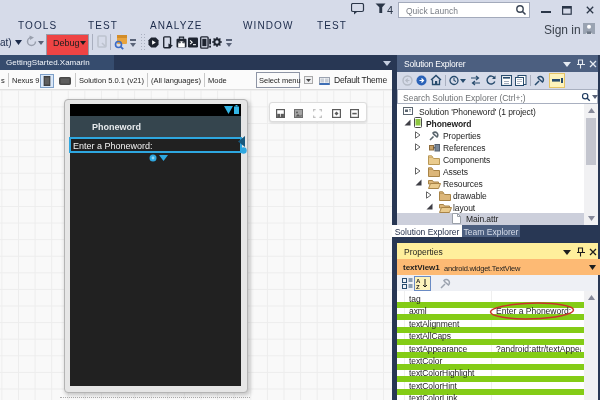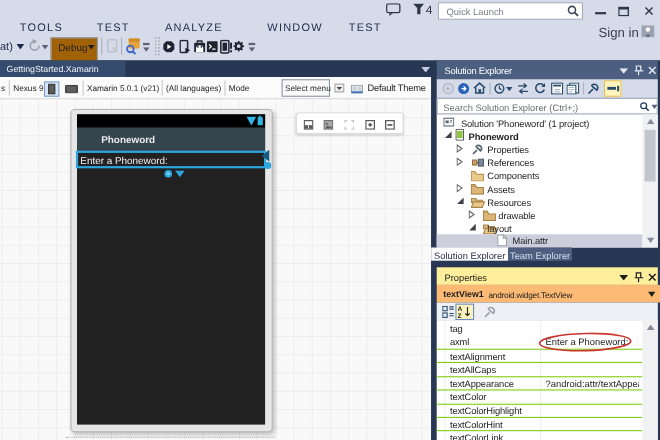--- a/index.html
+++ b/index.html
@@ -3,21 +3,21 @@
 *{margin:0;padding:0;box-sizing:border-box}
 html,body{width:600px;height:400px;overflow:hidden}
 body{font-family:"Liberation Sans",sans-serif;position:relative;background:#283754;font-size:11px;color:#1B2A4A}
 .a{position:absolute}
 svg{display:block}
 #chrome{left:0;top:0;width:600px;height:55px;background:#D6DBE9}
 .menu{top:20px;font-size:10px;letter-spacing:1.1px;color:#1B2A4A}
 #ql{left:398px;top:2px;width:132px;height:16px;background:#fff;border:1px solid #A3AABB}
 #ql span{position:absolute;left:7px;top:3px;color:#7A7E86;font-size:8.5px}
 #signin{left:544px;top:23px;font-size:12px;color:#3A414C}
-#combo{left:46px;top:34px;width:43px;height:32px;background:#a16207;border:1px solid #989CA9}
+#combo{left:46px;top:34px;width:43px;height:32px;background:#ef4444;border:1px solid #989CA9}
 #combo b{position:absolute;left:6px;top:3px;font-weight:normal;font-size:9px;color:#1E1E1E}
 .sep{top:34px;width:1px;height:16px;background:#A9AFBF}
 #tabstrip{left:0;top:55px;width:392px;height:15px;background:#283754}
 #tab1{left:0;top:55px;width:114px;height:15px;background:#364C6E;color:#F2F5FA;font-size:8px;padding:3px 0 0 6px}
 #dtool{left:0;top:70px;width:392px;height:20px;background:#FBFBFB;border-bottom:1px solid #E0E0E0}
 .t{position:absolute;top:7px;font-size:7.5px;color:#1E1E1E;white-space:nowrap}
 .dsep{position:absolute;top:73px;width:1px;height:14px;background:#C9C9C9}
 #surface{left:0;top:90px;width:392px;height:310px;background:#F9F9F9;
  background-image:linear-gradient(#EDEDED 1px,transparent 1px),linear-gradient(90deg,#EDEDED 1px,transparent 1px);
  background-size:16.6px 16.6px;background-position:1.4px 16.4px}
@@ -37,21 +37,21 @@
 #setree{left:397px;top:104px;width:201px;height:121px;background:#fff}
 .trow{position:absolute;font-size:8.5px;letter-spacing:-.1px;white-space:nowrap;color:#1E1E1E}
 #hlrow{left:397px;top:213px;width:187px;height:12px;background:#CCCFDB}
 #setab1{left:392px;top:225px;width:70px;height:12px;background:#fff;color:#1E2A46;font-size:8.5px;padding-top:2px;text-align:center;white-space:nowrap}
 #setab2{left:462px;top:225px;width:58px;height:12px;background:#4C5F80;color:#D8DEEA;font-size:8.5px;padding-top:2px;text-align:center;white-space:nowrap}
 #pcap{left:397px;top:243px;width:201px;height:16px;background:#FFEF9C}
 #pcap span{position:absolute;left:7px;top:4px;font-size:8.5px;color:#1E1E1E}
 #pobj{left:397px;top:259px;width:223px;height:16px;background:#fdba74;font-size:9px;color:#1E1E1E}
 #ptool{left:397px;top:275px;width:201px;height:16px;background:#EEF0F5}
 #pgrid{left:397px;top:291px;width:201px;height:109px;background:#fff}
-.prow{position:absolute;left:397px;width:187px;height:26px;font-size:8.5px;letter-spacing:-.1px;color:#1E1E1E;border-bottom:1px solid #84cc16}
+.prow{position:absolute;left:397px;width:187px;height:16px;font-size:8.5px;letter-spacing:-.1px;color:#1E1E1E;border-bottom:6px solid #84cc16}
 .prow .n{position:absolute;left:12px;top:2px;white-space:nowrap}
 .prow .v{position:absolute;left:99px;top:2px;width:85px;overflow:hidden;white-space:nowrap;font-size:8.5px;letter-spacing:0}
 .gl{position:absolute;background:#EFEFEF}
 .sb{position:absolute;background:#F1F1F3}
 </style></head><body>
 
 <div class="a" id="chrome"></div>
 <div class="a menu" style="left:18px">TOOLS</div>
 <div class="a menu" style="left:88px">TEST</div>
 <div class="a menu" style="left:150px">ANALYZE</div>
@@ -174,21 +174,21 @@
 <div class="a" style="left:40px;top:74px;width:14px;height:14px;background:#D9E7F8;border:1px solid #7EA0C8"></div>
 <svg class="a" style="left:43px;top:76px" width="8" height="10" viewBox="0 0 8 12">
     <rect x="0.5" y="0.5" width="7" height="11" fill="#4A4A4A" stroke="#333"></rect>
     <rect x="1.5" y="2" width="5" height="8" fill="#5E5E5E"></rect>
   </svg>
 <svg class="a" style="left:59px;top:77px" width="12" height="8" viewBox="0 0 14 9">
     <rect x="0.5" y="0.5" width="13" height="8" rx="1" fill="#4A4A4A" stroke="#333"></rect>
     <rect x="2" y="1.5" width="10" height="6" fill="#5E5E5E"></rect>
   </svg>
 <span class="a dsep" style="left:75px"></span>
-<span class="a t" style="left:79px;top:76px">Xamarin 5.0.1 (v21)</span>
+<span class="a t" style="left:79px;top:76px">Solution 5.0.1 (v21)</span>
 <span class="a dsep" style="left:147px"></span>
 <span class="a t" style="left:151px;top:76px">(All languages)</span>
 <span class="a dsep" style="left:204px"></span>
 <span class="a t" style="left:208px;top:76px">Mode</span>
 <div class="a" style="left:256px;top:72px;width:44px;height:16px;border:1px solid #8E95A5;background:#FBFBFB"></div>
 <span class="a t" style="left:259px;top:76px">Select menu</span>
 <div class="a" style="left:304px;top:76px;width:9px;height:8px;background:#EEEFF1;border:1px solid #A9A9A9"></div>
 <svg class="a" style="left:306px;top:79px" width="5" height="3" viewBox="0 0 7 4">
     <path d="M0 0 h7 L3.5 4 Z" fill="#444"></path>
   </svg>
@@ -391,21 +391,21 @@
     <path d="M0.5 2 V0.8 h3.2 l0.8 1.2" fill="#DCB679" stroke="#A98447"></path>
   </svg>
 <span class="a trow" style="left:453px;top:191px">drawable</span>
 <svg class="a" style="left:426px;top:203px" width="7" height="7" viewBox="0 0 7 7">
     <path d="M6.5 0.5 V6.5 H0.5 Z" fill="#3F3F46"></path>
   </svg>
 <svg class="a" style="left:439px;top:203px" width="13" height="10" viewBox="0 0 13 10">
     <path d="M0.5 1.5 h4 l1 1.5 h5 v2 h-10 Z" fill="#DCB679" stroke="#A98447"></path>
     <path d="M2.5 4.5 h10 l-2 5 h-10 Z" fill="#EACB8D" stroke="#A98447"></path>
   </svg>
-<span class="a trow" style="left:443px;top:203px">layout</span>
+<span class="a trow" style="left:453px;top:203px">layout</span>
 <svg class="a" style="left:452px;top:213px" width="9" height="11" viewBox="0 0 9 11">
     <path d="M0.5 0.5 h5 l3 3 v7 h-8 Z" fill="#fff" stroke="#9AA0A8"></path>
     <path d="M5.5 0.5 v3 h3" fill="none" stroke="#9AA0A8"></path>
   </svg>
 <span class="a trow" style="left:466px;top:214px">Main.attr</span>
 <div class="a" id="setab1">Solution Explorer</div>
 <div class="a" id="setab2">Team Explorer</div>
 
 <div class="sb" style="left:584px;top:104px;width:14px;height:121px"></div>
 <svg class="a" style="left:588px;top:108px" width="7" height="5" viewBox="0 0 7 5">

